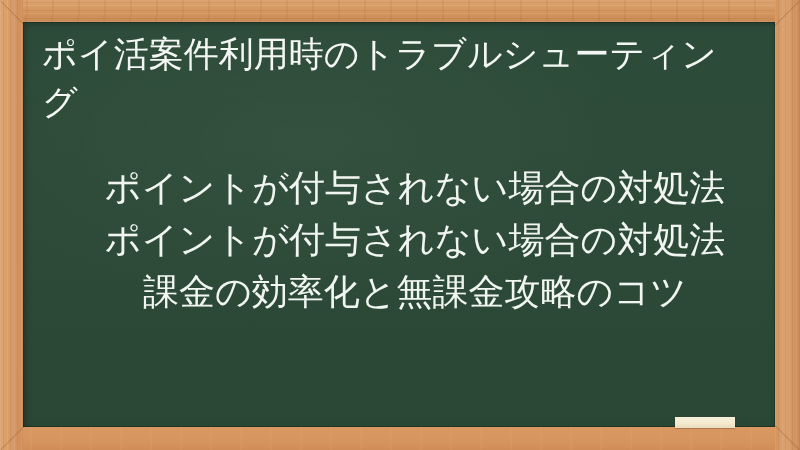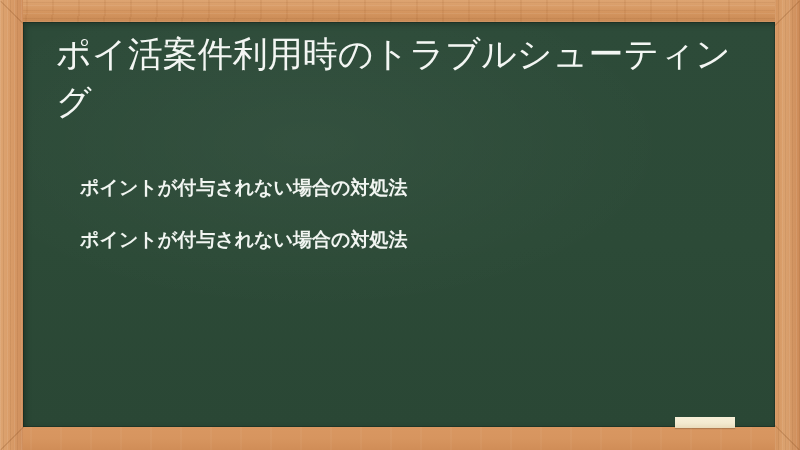--- a/index.html
+++ b/index.html
@@ -136,21 +136,21 @@
 
   .board-inner {
     position: absolute;
     inset: 0;
     padding: 0;
   }
 
   
   .title {
     position: absolute;
-    left: 33px;
+    left: 19px;
     top: 8px;
     width: 690px;
     color: #f3f6f3;
     font-size: 35px;
     line-height: 48px;
     font-weight: 400;
     letter-spacing: 0px;
     white-space: normal;
     word-break: break-all;
   }
@@ -160,24 +160,25 @@
     left: 57px;
     top: 140px;
     width: 670px;
     margin: 0;
     padding: 0;
     list-style: none;
   }
 
   .list-item {
     color: #f1f5f1;
-    font-size: 19px;
+    font-size: 36px;
     line-height: 52px;
-    font-weight: 700;
+    font-weight: 400;
     white-space: nowrap;
+    text-align: center;
   }
 
   
   .eraser {
     position: absolute;
     left: 675px;
     top: 417px;
     width: 60px;
     height: 11px;
     background: linear-gradient(180deg, #f6efd8 0%, #f3ead0 55%, #e9dcbd 100%);
@@ -201,20 +202,21 @@
   <div class="mitre mitre-br"></div>
 
   <div class="board">
     <div class="board-inner">
 
       <div class="title">ポイ活案件利用時のトラブルシューティング</div>
 
       <ul class="list">
         <li class="list-item">ポイントが付与されない場合の対処法</li>
         <li class="list-item">ポイントが付与されない場合の対処法</li>
+        <li class="list-item">課金の効率化と無課金攻略のコツ</li>
       </ul>
 
     </div>
   </div>
 
   <div class="eraser"></div>
 
 </div>
 
 </body></html>

